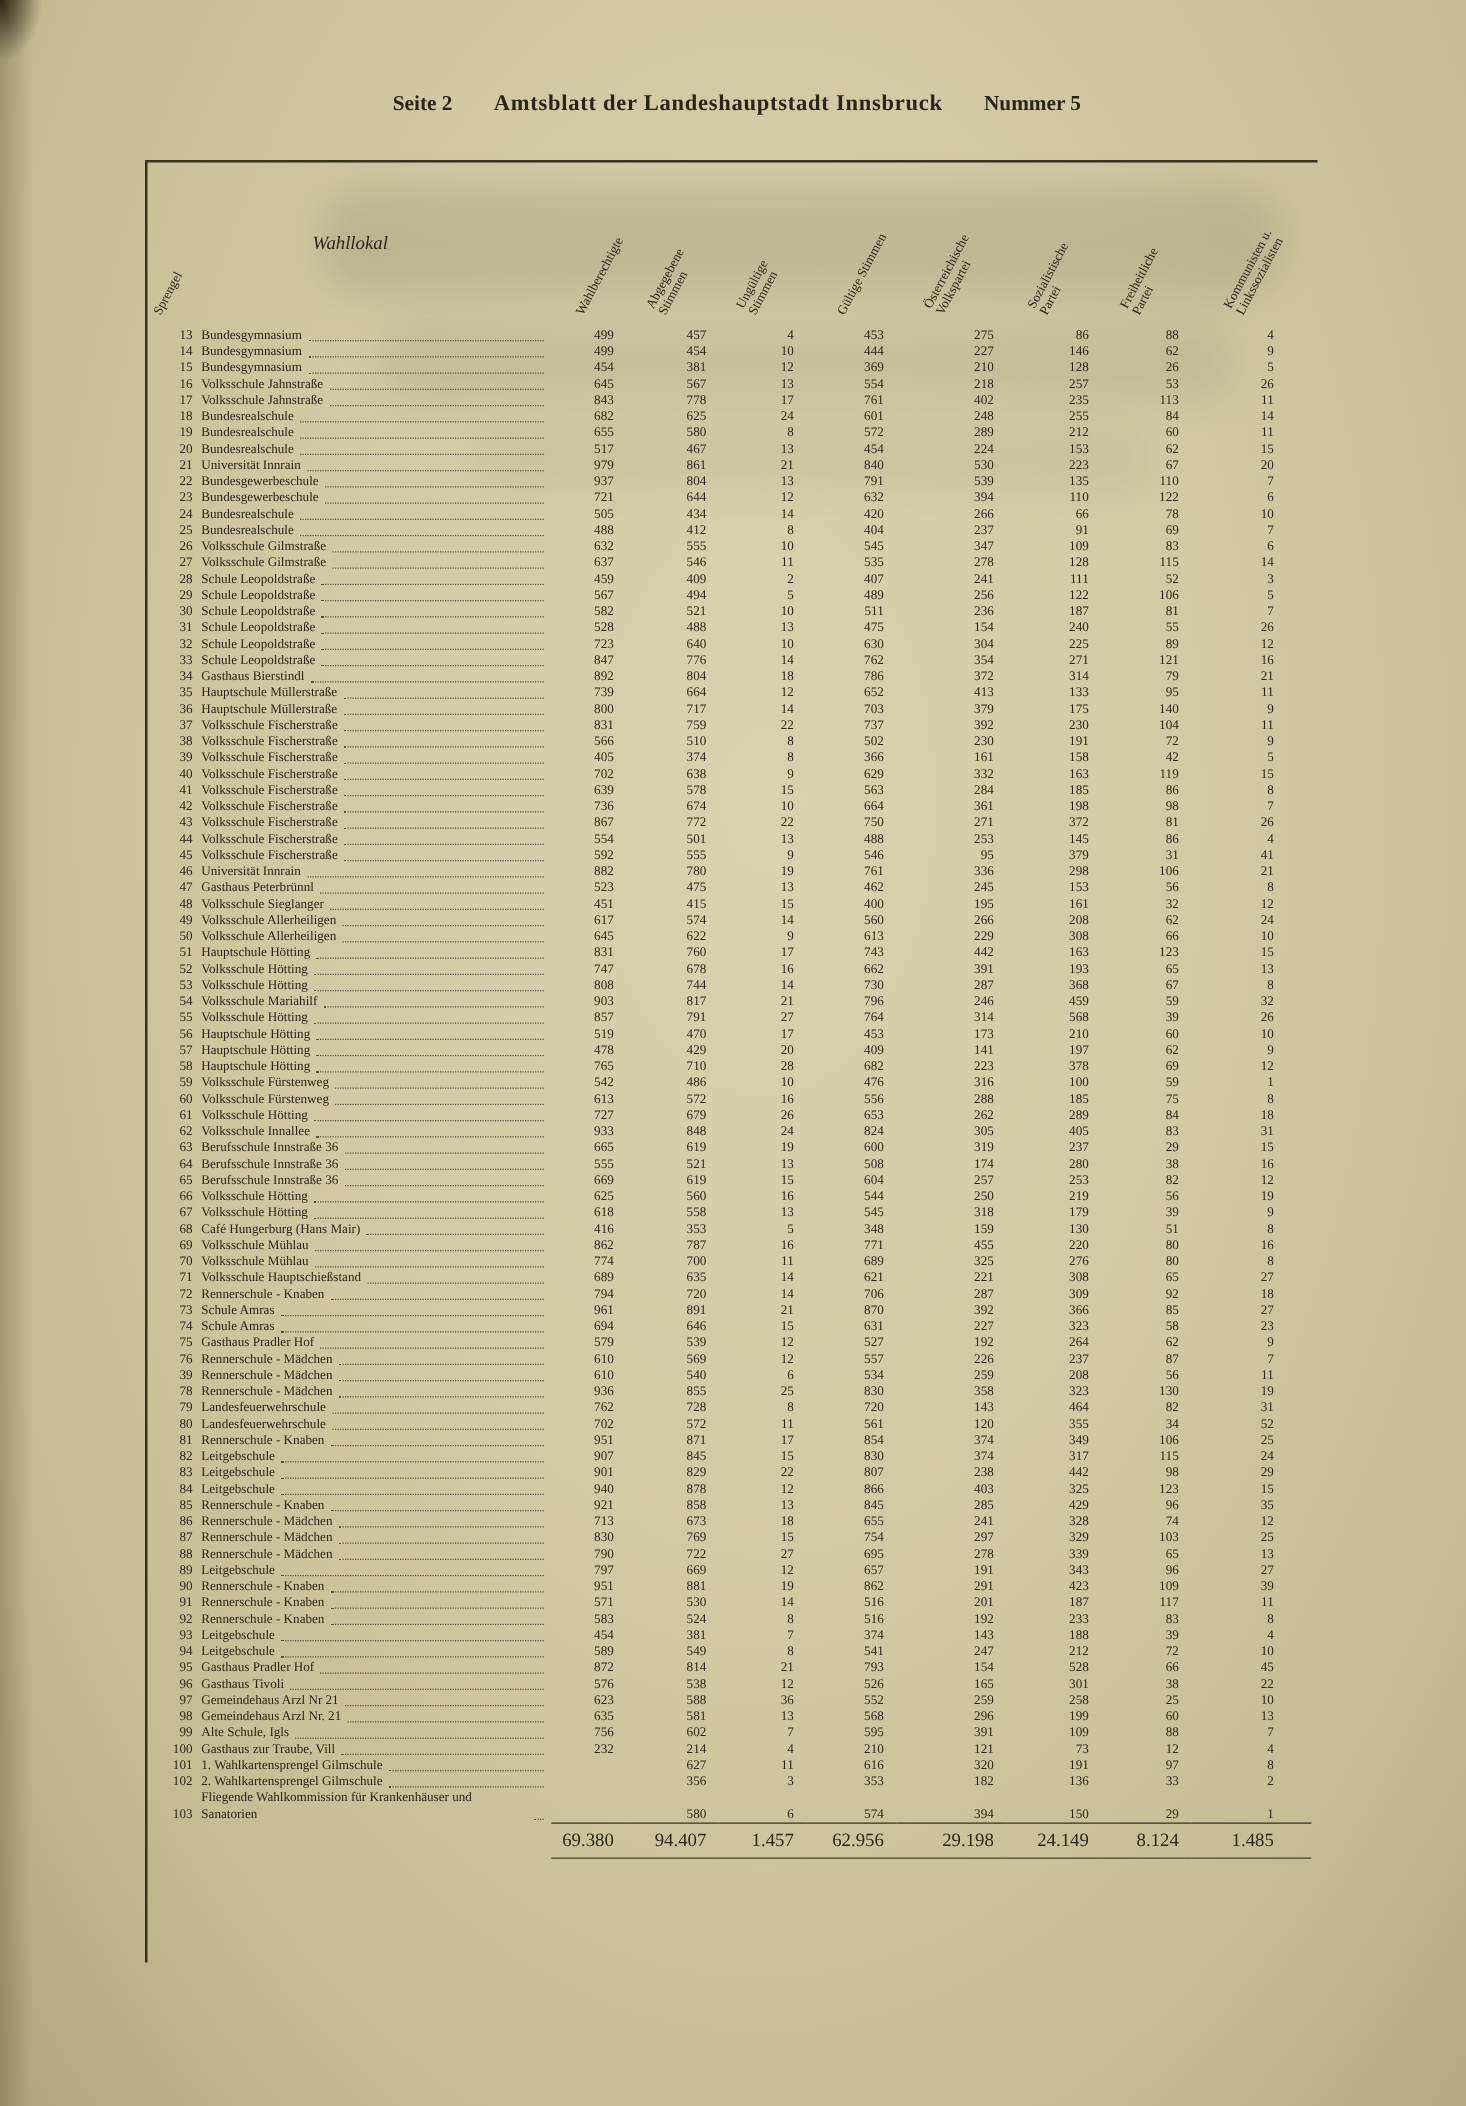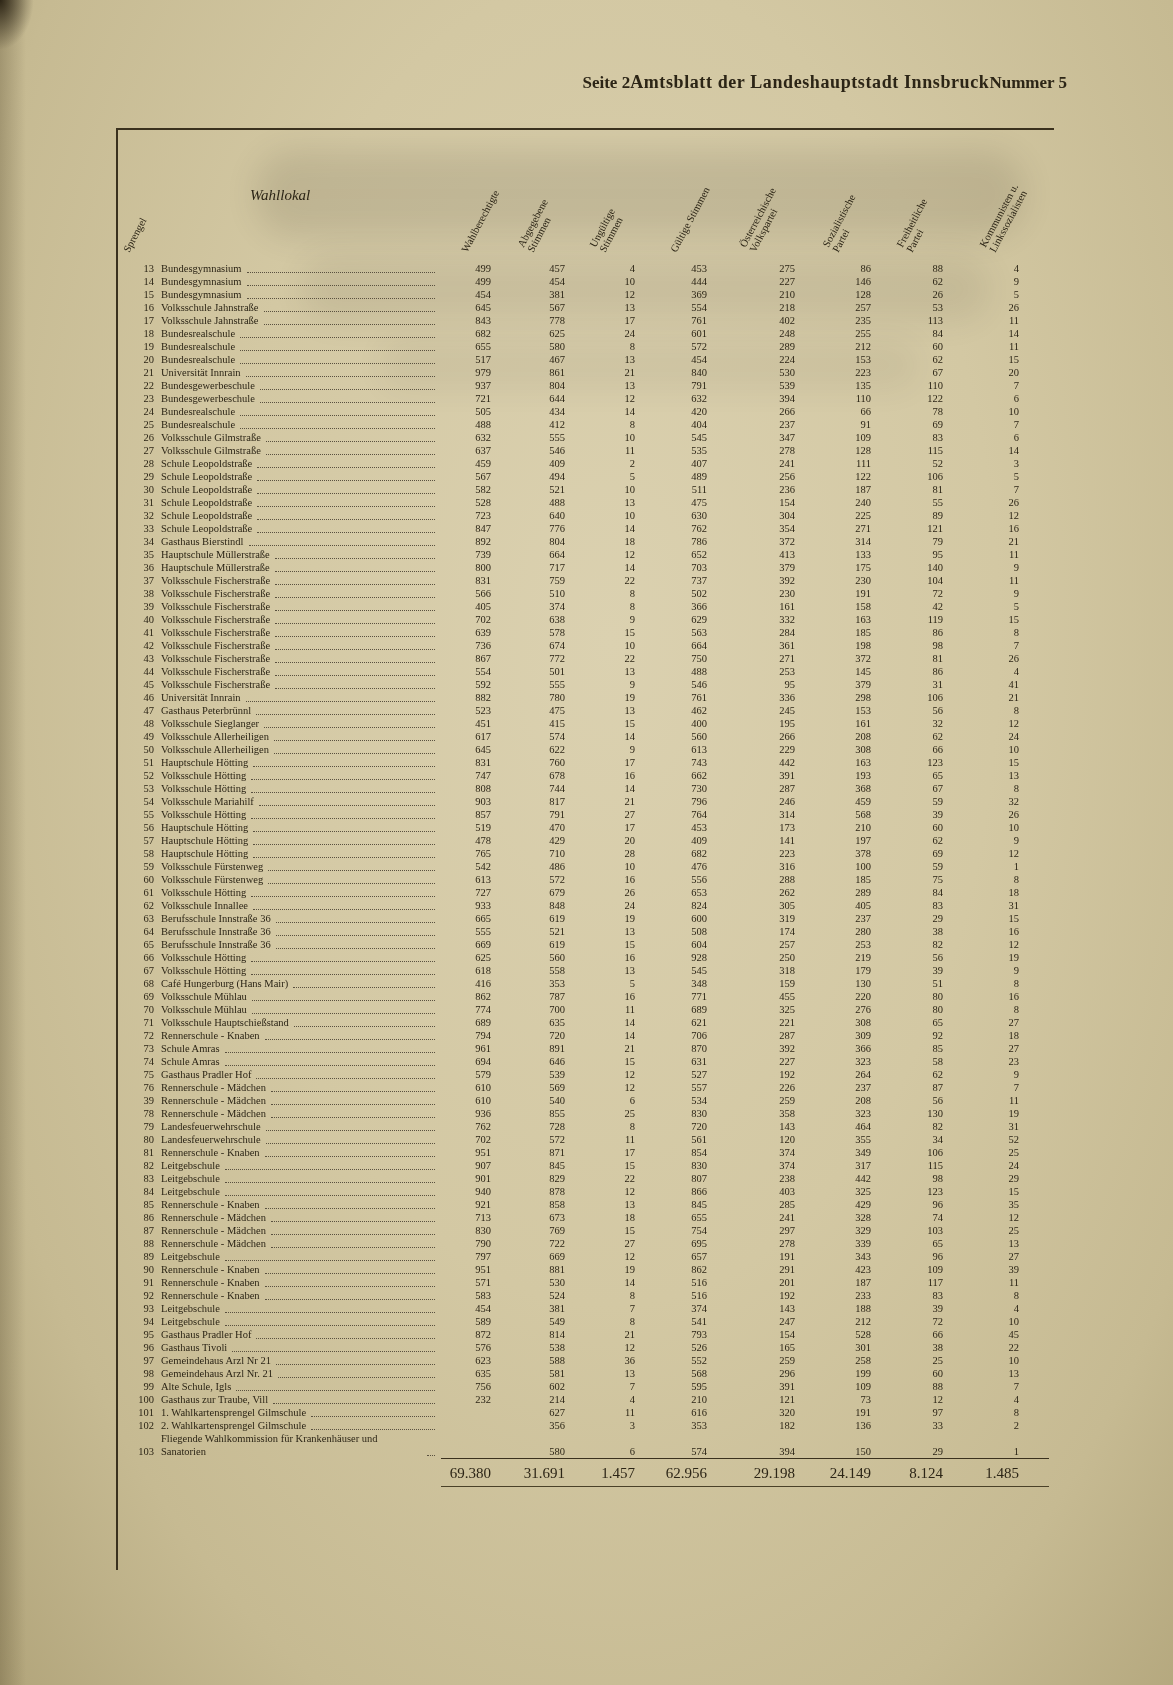--- a/index.html
+++ b/index.html
@@ -18,22 +18,22 @@
     position:absolute; left:0; top:0; bottom:0; width:26px;
     background:linear-gradient(90deg, rgba(60,48,22,.25), rgba(60,48,22,0));
   }
   .bleed { position:absolute; filter:blur(16px); background:#17120a; border-radius:40px; pointer-events:none; }
   .b1 { top:150px; left:255px; width:770px; height:88px; opacity:.10; }
   .b2 { top:256px; left:300px; width:690px; height:66px; opacity:.07; }
   .b3 { top:340px; left:380px; width:540px; height:50px; opacity:.05; }
 
   .pg-header {
     position:absolute; top:72px; left:112px; right:106px;
-    display:flex; justify-content:flex-end; align-items:baseline;
-    font-weight:bold; font-size:17px;
+    display:flex; justify-content:center; align-items:baseline;
+    font-weight:bold; font-size:17px;gap:33px;
   }
   .pg-header .title { font-size:18px; letter-spacing:.6px; }
 
   .table-wrap {
     position:absolute; top:128px; left:116px; width:936px; min-height:1440px;
     border-top:2px solid #3a311e; border-left:2px solid #3a311e;
   }
   table.results {
     border-collapse:collapse; table-layout:fixed; width:930px; margin-left:1px;
     font-size:10.5px; color:#2c2516;
@@ -1042,21 +1042,21 @@
             <td class="c-nr">66</td>
             <td class="c-name">
               <div class="ln">
                 <span class="nm">Volksschule Hötting</span>
                 <span class="leader"></span>
               </div>
             </td>
             <td class="c-val">625</td>
             <td class="c-val">560</td>
             <td class="c-val">16</td>
-            <td class="c-val">928</td>
+            <td class="c-val">544</td>
             <td class="c-val">250</td>
             <td class="c-val">219</td>
             <td class="c-val">56</td>
             <td class="c-val">19</td>
           </tr>
           <tr>
             <td class="c-nr">67</td>
             <td class="c-name">
               <div class="ln">
                 <span class="nm">Volksschule Hötting</span>
@@ -1683,21 +1683,21 @@
             <td class="c-val">150</td>
             <td class="c-val">29</td>
             <td class="c-val">1</td>
           </tr>
         </tbody>
       <tfoot>
         <tr class="totals">
           <td></td>
             <td></td>
           <td class="c-val">69.380</td>
-          <td class="c-val">31.691</td>
+          <td class="c-val">94.407</td>
           <td class="c-val">1.457</td>
           <td class="c-val">62.956</td>
           <td class="c-val">29.198</td>
           <td class="c-val">24.149</td>
           <td class="c-val">8.124</td>
           <td class="c-val">1.485</td>
         </tr>
       </tfoot>
     </table>
   </div>

